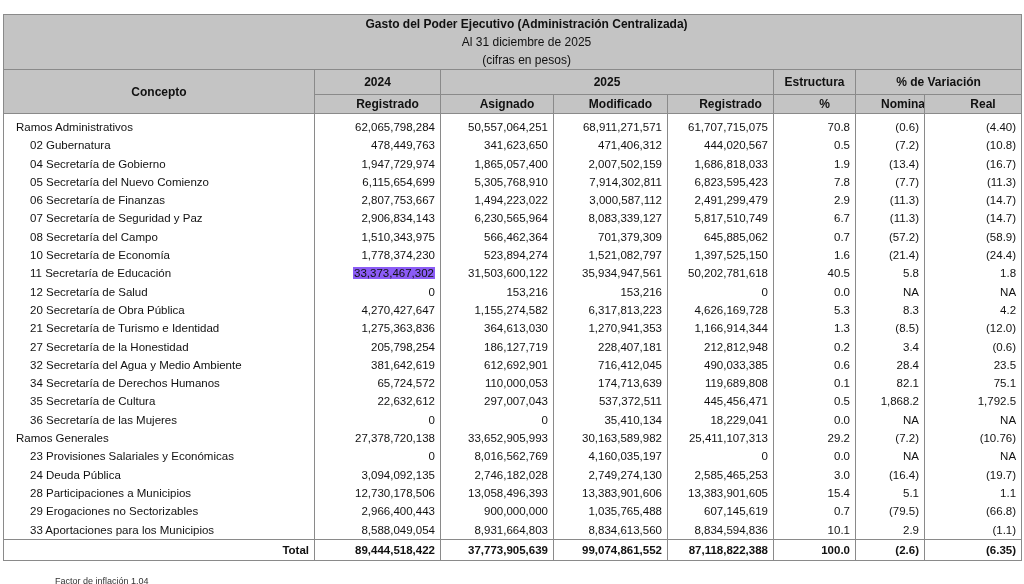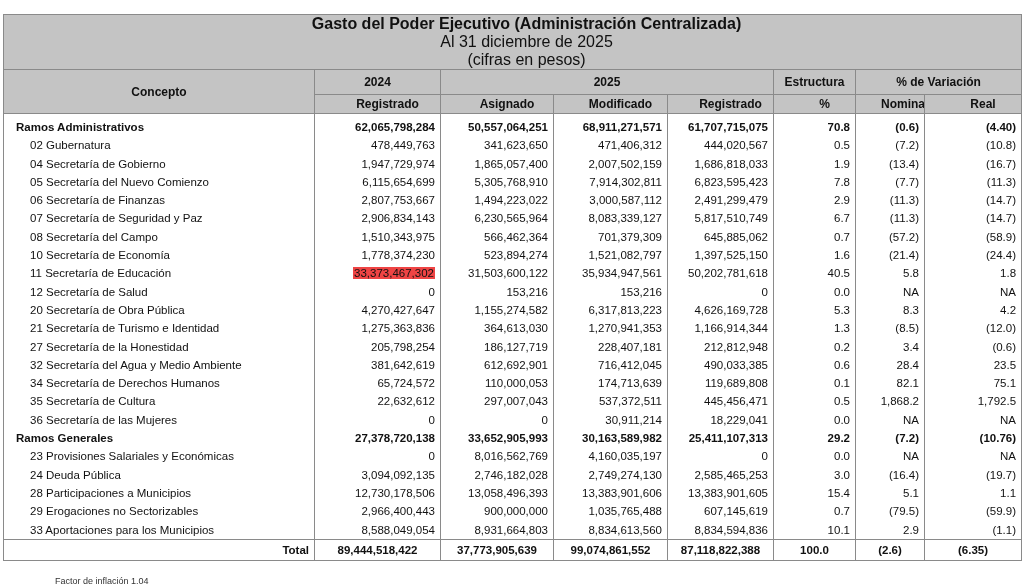--- a/index.html
+++ b/index.html
@@ -1,34 +1,34 @@
 <!DOCTYPE html>
 <html><head>
 <meta charset="utf-8">
 <style>
   html, body { margin: 0; padding: 0; background: #ffffff; }
   body { width: 1024px; height: 584px; overflow: hidden; position: relative;
          font-family: "Liberation Sans", sans-serif; color: #111; }
   .wrap { position: absolute; left: 3px; top: 14px; width: 1018px; }
   table { border-collapse: collapse; width: 1018px; table-layout: fixed; }
   td, th { padding: 0 5px; font-size: 11.5px; line-height: 18.3px; white-space: nowrap; overflow: hidden; }
-  .title-row td { background: #c4c4c4; text-align: center; border-left: 1.5px solid #8a8a8a; border-right: 1.5px solid #8a8a8a; line-height: 18px; font-size: 16px; padding-left: 33px; }
+  .title-row td { background: #c4c4c4; text-align: center; border-left: 1.5px solid #8a8a8a; border-right: 1.5px solid #8a8a8a; line-height: 18px; font-size: 12px; padding-left: 33px; }
   .title-row.first td { border-top: 1.5px solid #8a8a8a; font-weight: bold; }
   .title-row.last td { border-bottom: 1.5px solid #8a8a8a; }
   .hdr th { background: #c4c4c4; font-weight: bold; font-size: 12px; border: 1.5px solid #8a8a8a; text-align: center; height: 24px; line-height: 18px; }
   .hdr2 th { height: 18px; padding-left: 25px; }
   tbody td { border-left: 1.5px solid #8a8a8a; border-right: 1.5px solid #8a8a8a; text-align: right; }
   tbody td.concept { text-align: left; }
-  tr.group td { font-weight: bold; }
+  tr.group td { font-weight: normal; }
   tr.group td.concept { padding-left: 12px; }
   tr.item td.concept { padding-left: 26px; }
   tr.first-body td { padding-top: 4px; }
-  tr.total td { font-weight: bold; border-top: 1.5px solid #8a8a8a; border-bottom: 1.5px solid #8a8a8a; height: 20px; text-align: center; }
+  tr.total td { font-weight: bold; border-top: 1.5px solid #8a8a8a; border-bottom: 1.5px solid #8a8a8a; height: 20px; }
   tr.total td.concept { text-align: right; }
-  .hl { background: #ef4444; padding: 0 1px; }
+  .hl { background: #8b5cf6; padding: 0 1px; }
   .footnote { position: absolute; left: 55px; top: 576px; font-size: 9px; color: #333; }
 </style>
 </head>
 <body>
 
 <div class="wrap">
 <table>
   <colgroup>
     <col style="width:311px">
         <col style="width:126px">
@@ -224,21 +224,21 @@
           <td>537,372,511</td>
           <td>445,456,471</td>
           <td>0.5</td>
           <td>1,868.2</td>
           <td>1,792.5</td>
         </tr>
         <tr class="item">
           <td class="concept">36 Secretaría de las Mujeres</td>
           <td>0</td>
           <td>0</td>
-          <td>30,911,214</td>
+          <td>35,410,134</td>
           <td>18,229,041</td>
           <td>0.0</td>
           <td>NA</td>
           <td>NA</td>
         </tr>
         <tr class="group">
           <td class="concept">Ramos Generales</td>
           <td>27,378,720,138</td>
           <td>33,652,905,993</td>
           <td>30,163,589,982</td>
@@ -278,21 +278,21 @@
           <td>1.1</td>
         </tr>
         <tr class="item">
           <td class="concept">29 Erogaciones no Sectorizables</td>
           <td>2,966,400,443</td>
           <td>900,000,000</td>
           <td>1,035,765,488</td>
           <td>607,145,619</td>
           <td>0.7</td>
           <td>(79.5)</td>
-          <td>(59.9)</td>
+          <td>(66.8)</td>
         </tr>
         <tr class="item">
           <td class="concept">33 Aportaciones para los Municipios</td>
           <td>8,588,049,054</td>
           <td>8,931,664,803</td>
           <td>8,834,613,560</td>
           <td>8,834,594,836</td>
           <td>10.1</td>
           <td>2.9</td>
           <td>(1.1)</td>

